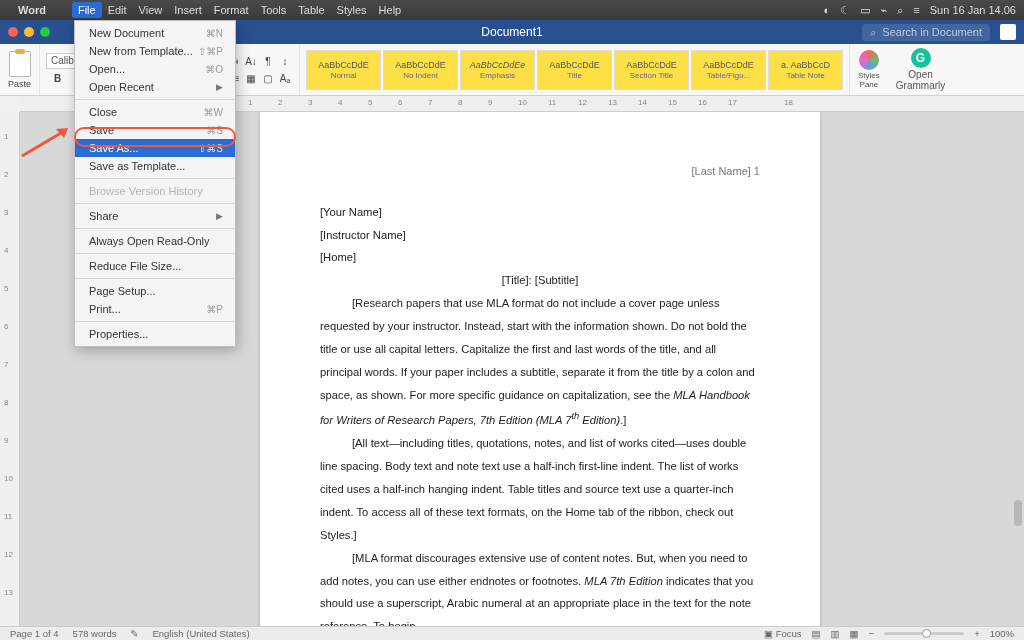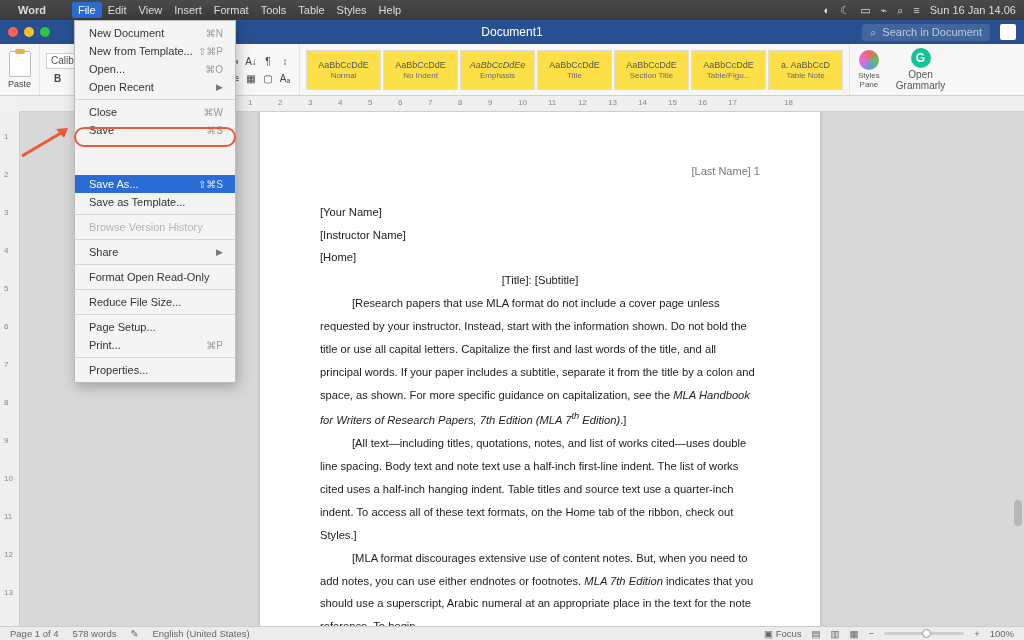--- a/index.html
+++ b/index.html
@@ -58,21 +58,21 @@
 .page .center { text-align: center; }
 .page p.body { text-indent: 32px; text-align: left; }
 
 
 .menu-dd { position: absolute; top: 20px; left: 74px; width: 162px; background: #f4f4f4; border: 1px solid #bdbdbd; box-shadow: 2px 4px 12px rgba(0,0,0,.25); font-size: 11px; color: #333; z-index: 50; padding: 3px 0; }
 .menu-dd .mi { display: flex; align-items: center; padding: 3px 12px 3px 14px; position: relative; }
 .menu-dd .mi .sc { margin-left: auto; font-size: 10px; color: #999; letter-spacing: 0; }
 .menu-dd .mi .chev { margin-left: auto; color: #777; font-size: 9px; }
 .menu-dd .sep { height: 1px; background: #d6d6d6; margin: 3px 0; }
 .menu-dd .mi.disabled { color: #b4b4b4; }
-.menu-dd .mi.hi { background: #2a6cd6; color: #fff; margin-top: 36px; }
+.menu-dd .mi.hi { background: #2a6cd6; color: #fff; }
 .menu-dd .mi.hi .sc { color: #dbe7ff; }
 .saveas-ring { position: absolute; top: 127px; left: 74px; width: 162px; height: 20px; border: 2.5px solid #f0583c; border-radius: 11px; z-index: 60; pointer-events: none; }
 .arrow { position: absolute; top: 120px; left: 18px; width: 56px; height: 40px; z-index: 60; pointer-events: none; }
 
 
 .statusbar { position: absolute; bottom: 0; left: 0; right: 0; height: 14px; background: #ececec; border-top: 1px solid #ccc; font-size: 9.5px; color: #666; display: flex; align-items: center; padding: 0 10px; gap: 14px; }
 .statusbar .right { margin-left: auto; display: flex; align-items: center; gap: 10px; }
 .zoom-track { width: 80px; height: 3px; background: #ccc; border-radius: 2px; position: relative; }
 .zoom-thumb { position: absolute; left: 38px; top: -3px; width: 9px; height: 9px; background: #fff; border: 1px solid #999; border-radius: 50%; }
 
@@ -296,21 +296,21 @@
     <div class="mi disabled">
       <span>Browse Version History</span>
     </div>
     <div class="sep"></div>
     <div class="mi">
       <span>Share</span>
       <span class="chev">▶</span>
     </div>
     <div class="sep"></div>
     <div class="mi">
-      <span>Format Open Read-Only</span>
+      <span>Always Open Read-Only</span>
     </div>
     <div class="sep"></div>
     <div class="mi">
       <span>Reduce File Size...</span>
     </div>
     <div class="sep"></div>
     <div class="mi">
       <span>Page Setup...</span>
     </div>
     <div class="mi">

